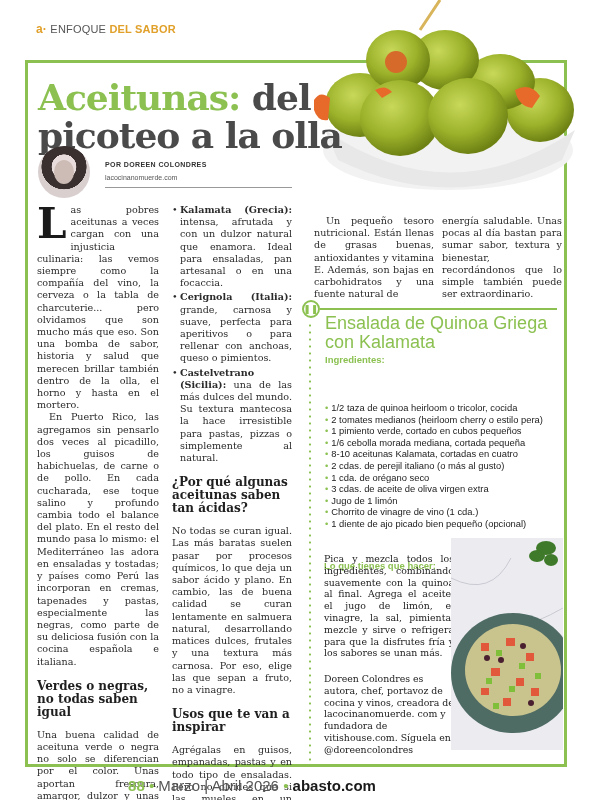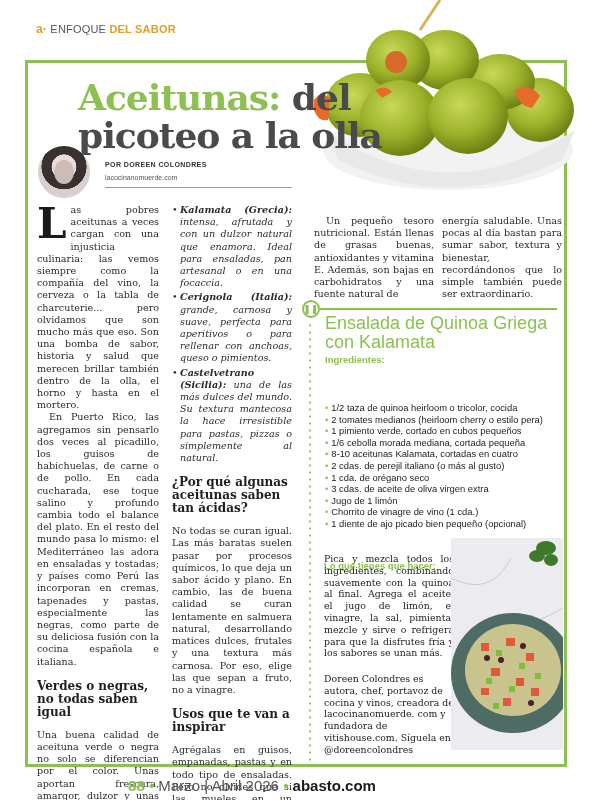--- a/index.html
+++ b/index.html
@@ -8,21 +8,21 @@
 
   .section-tag { position: absolute; left: 36px; top: 22px; font-family: "Liberation Sans", sans-serif; font-size: 11px; letter-spacing: 0.2px; color: #555; }
   .section-tag .logo { color: #e0a02a; font-weight: bold; font-size: 12px; }
   .section-tag .strong { color: #e0a02a; font-weight: bold; margin-top: 47px; }
 
   .frame { position: absolute; left: 25px; top: 60px; width: 262px; height: 707px; border-left: 3px solid #8cc152; border-top: 3px solid #8cc152; border-bottom: 3px solid #8cc152; }
   .frame-top-right { position: absolute; left: 287px; top: 60px; width: 280px; height: 3px; background: #8cc152; }
   .frame-right { position: absolute; left: 564px; top: 60px; width: 3px; height: 707px; background: #8cc152; }
   .frame-bottom-right { position: absolute; left: 287px; top: 764px; width: 280px; height: 3px; background: #8cc152; }
 
-  .title { position: absolute; left: 38px; top: 78px; font-family: "DejaVu Serif", serif; font-weight: bold; font-size: 36px; line-height: 38px; color: #4a4a4a; letter-spacing: -1px; margin-left: 40px; }
+  .title { position: absolute; left: 38px; top: 78px; font-family: "DejaVu Serif", serif; font-weight: bold; font-size: 36px; line-height: 38px; color: #4a4a4a; letter-spacing: -1px; }
   .title .accent { color: #8cc152; }
 
   .avatar { position: absolute; left: 38px; top: 146px; width: 52px; height: 52px; border-radius: 50%; background: radial-gradient(circle at 50% 40%, #e8dcdc 0 30%, #3a3030 31% 55%, #d9cfcf 56%); overflow: hidden; }
   .avatar .face { position: absolute; left: 16px; top: 14px; width: 20px; height: 24px; border-radius: 50%; background: #cdbcb5; }
   .byline { position: absolute; left: 105px; top: 161px; font-family: "Liberation Sans", sans-serif; font-weight: bold; font-size: 7px; letter-spacing: 0.4px; color: #333; }
   .byline-site { position: absolute; left: 105px; top: 174px; font-family: "Liberation Sans", sans-serif; font-size: 7px; color: #555; }
   .byline-rule { position: absolute; left: 105px; top: 187px; width: 187px; height: 1px; background: #999; }
 
   .olives-img { position: absolute; left: 300px; top: 0; width: 300px; height: 205px; }
 
@@ -31,21 +31,21 @@
   .col p.indent { text-indent: 12px; }
   .col1 { left: 37px; top: 204px; width: 122px; }
   .col2 { left: 172px; top: 204px; width: 120px; }
   .col3 { left: 314px; top: 215px; width: 120px; }
   .col4 { left: 442px; top: 215px; width: 120px; }
 
   .dropcap { float: left; font-size: 42px; line-height: 36px; font-weight: bold; margin: 2px 4px 0 0; color: #1a1a1a; }
 
   .subhead { font-family: "DejaVu Serif", serif; font-size: 12px; line-height: 13px; color: #1f1f1f; margin: 12px 0 10px 0; text-align: left; }
 
-  .varieties { list-style: none; font-style: italic; }
+  .varieties { list-style: none; }
   .varieties li { position: relative; padding-left: 8px; margin-bottom: 2px; }
   .varieties li::before { content: "•"; position: absolute; left: 0; top: 0; }
   .varieties b { font-weight: bold; }
 
   .recipe-icon { position: absolute; left: 302px; top: 300px; width: 18px; height: 18px; border-radius: 50%; border: 2px solid #8cc152; display: flex; align-items: center; justify-content: center; color: #8cc152; font-size: 9px; font-family: "DejaVu Sans", sans-serif; }
   .recipe-rule { position: absolute; left: 320px; top: 308px; width: 237px; height: 2px; background: #8cc152; }
   .recipe-dots { position: absolute; left: 309px; top: 322px; width: 2px; height: 440px; background-image: radial-gradient(circle, #8cc152 1px, transparent 1.2px); background-size: 2px 7px; }
 
   .recipe-title { position: absolute; left: 325px; top: 314px; font-family: "Liberation Sans", sans-serif; font-size: 18px; line-height: 19px; color: #8cc152; font-weight: normal; }
   .ing-label { position: absolute; left: 325px; top: 354px; font-family: "Liberation Sans", sans-serif; font-weight: bold; font-size: 9.5px; color: #8cc152; }

